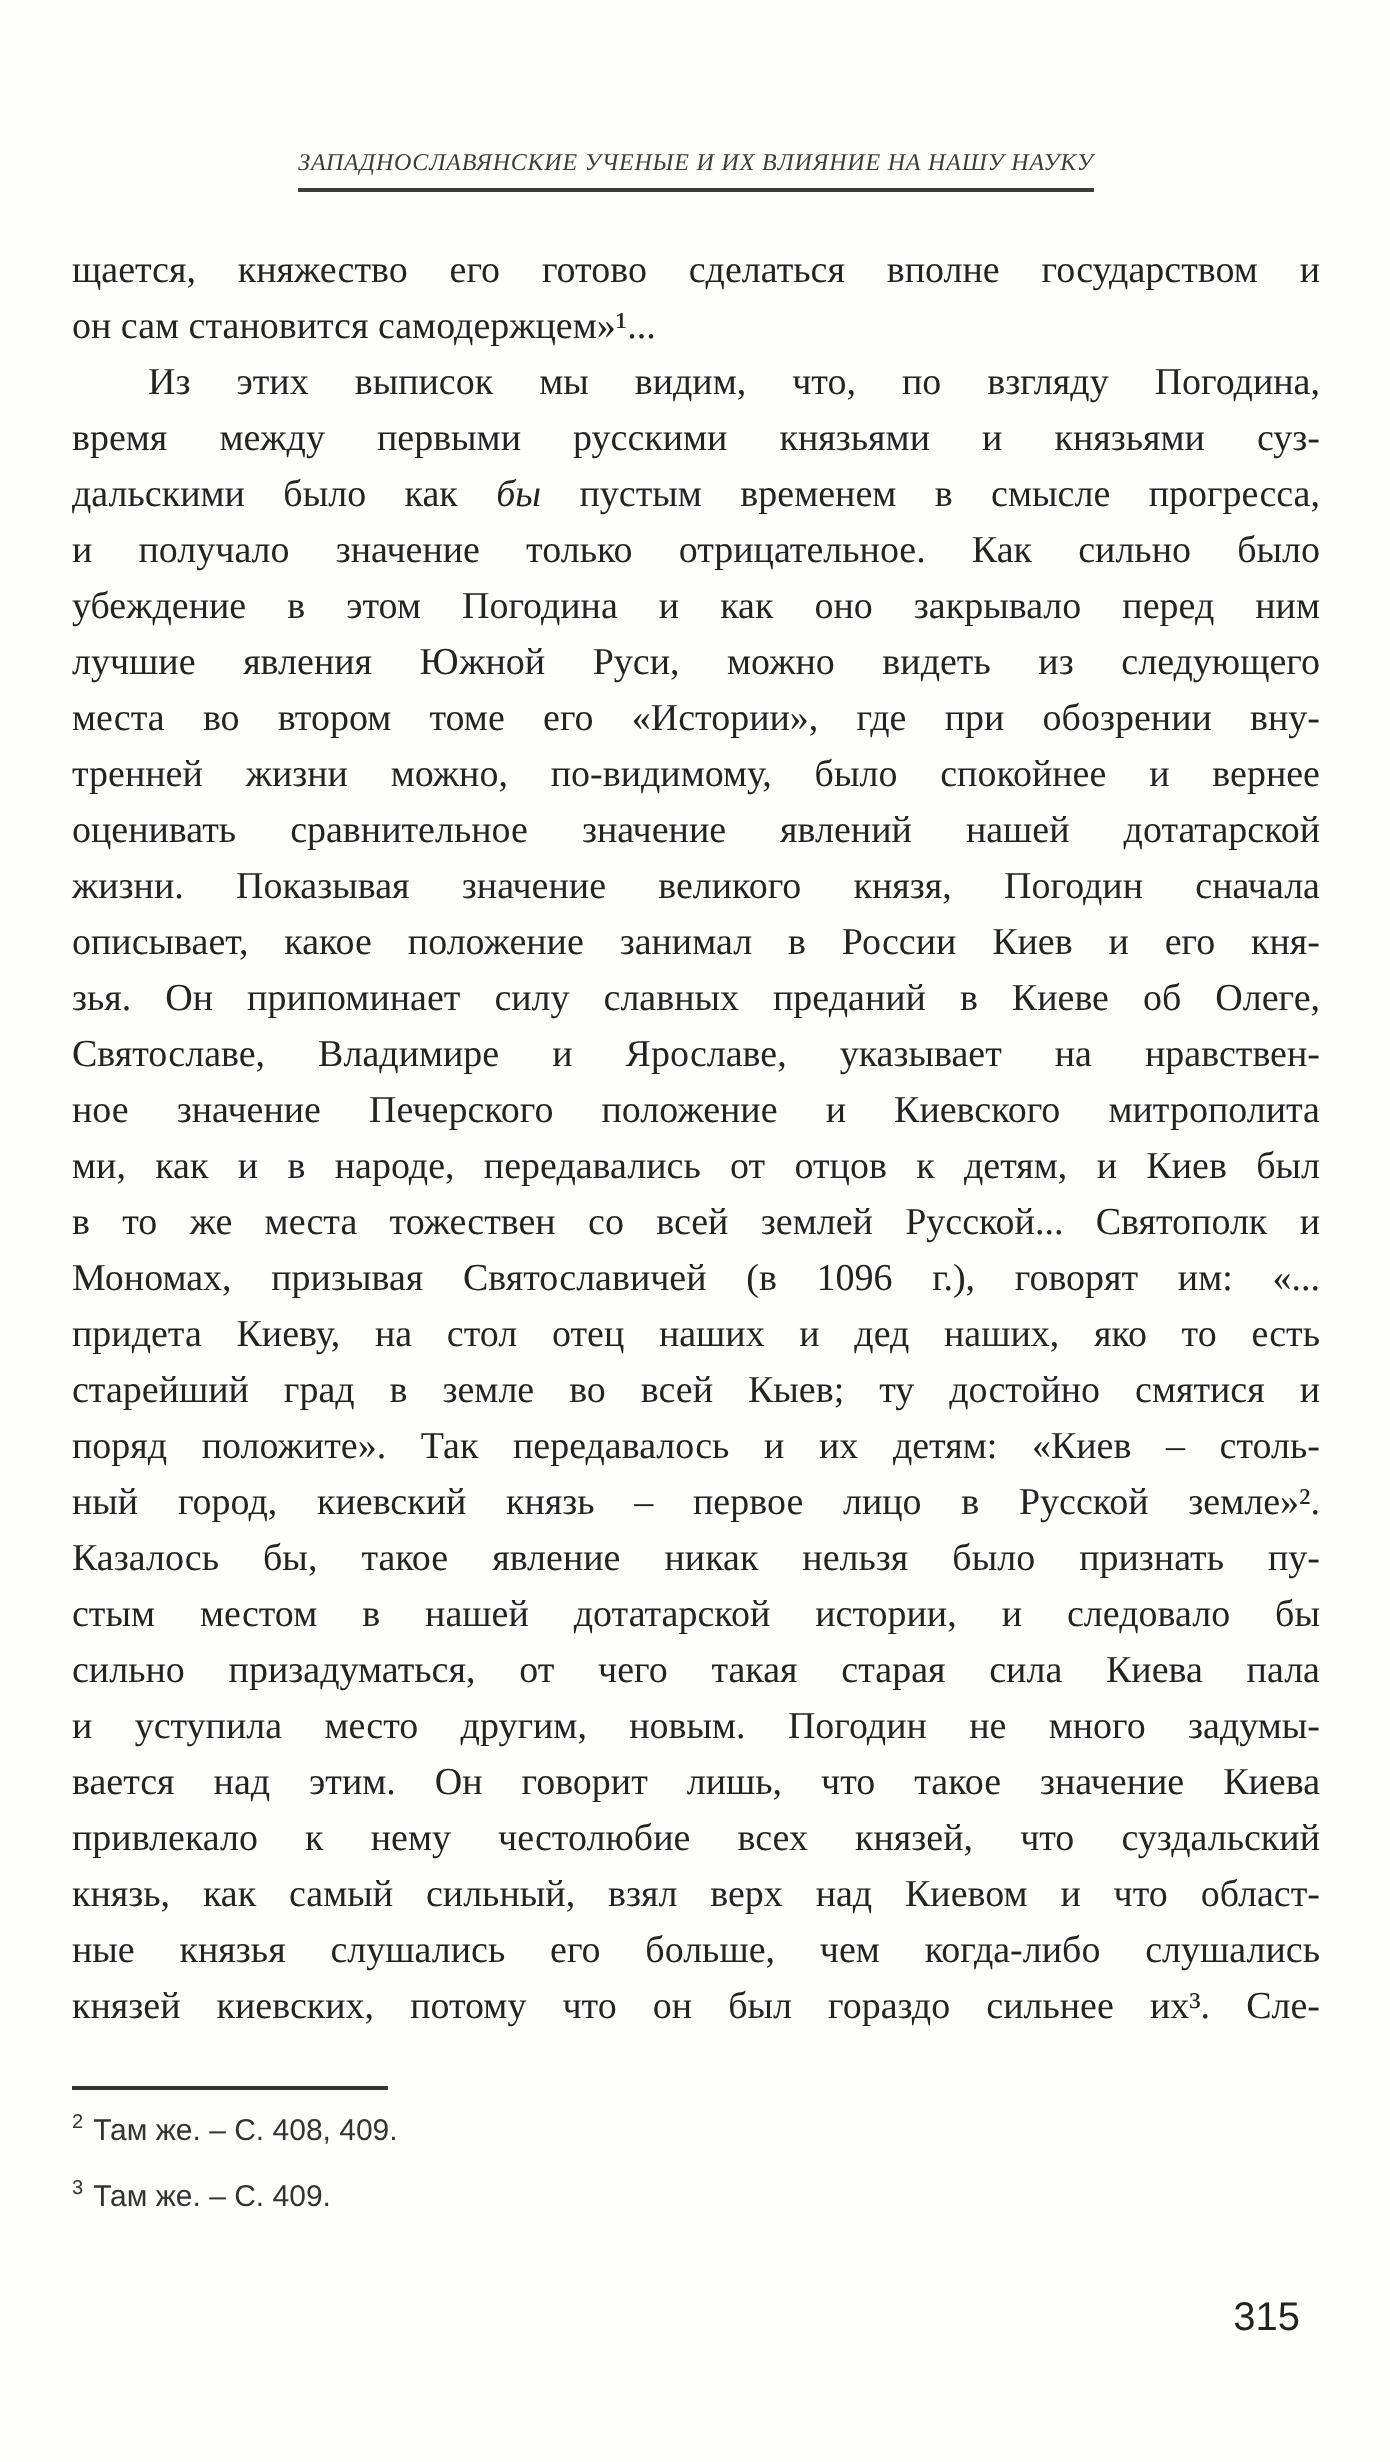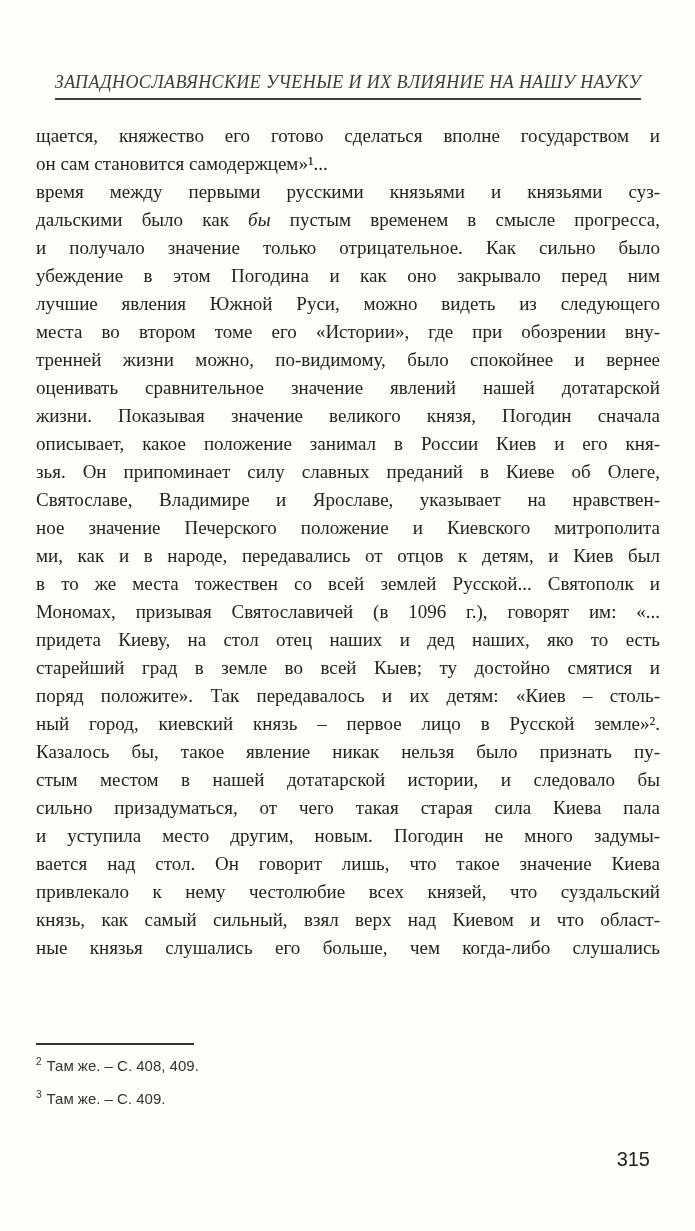--- a/index.html
+++ b/index.html
@@ -20,21 +20,21 @@
     position: absolute;
     top: 72px;
     left: 36px;
     right: 35px;
     text-align: center;
   }
   .running-header .title {
     display: inline-block;
     font-family: "Liberation Serif", serif;
     font-style: italic;
-    font-size: 18px;
+    font-size: 12px;
     letter-spacing: 0.4px;
     color: #3c3c3c;
     border-bottom: 2px solid #3c3c3c;
     padding-bottom: 5px;
     white-space: nowrap;
   }
   .body-text {
     position: absolute;
     top: 122px;
     left: 36px;
@@ -95,20 +95,21 @@
 
 <div class="page">
 
   <div class="running-header">
     <span class="title">ЗАПАДНОСЛАВЯНСКИЕ УЧЕНЫЕ И ИХ ВЛИЯНИЕ НА НАШУ НАУКУ</span>
   </div>
 
   <div class="body-text">
     <div class="line">щается, княжество его готово сделаться вполне государством и</div>
     <div class="line par-end">он сам становится самодержцем»¹...</div>
+    <div class="line indent">Из этих выписок мы видим, что, по взгляду Погодина,</div>
     <div class="line">время между первыми русскими князьями и князьями суз-</div>
     <div class="line"><span>дальскими было как </span><em>бы</em><span> пустым временем в смысле прогресса,</span></div>
     <div class="line">и получало значение только отрицательное. Как сильно было</div>
     <div class="line">убеждение в этом Погодина и как оно закрывало перед ним</div>
     <div class="line">лучшие явления Южной Руси, можно видеть из следующего</div>
     <div class="line">места во втором томе его «Истории», где при обозрении вну-</div>
     <div class="line">тренней жизни можно, по-видимому, было спокойнее и вернее</div>
     <div class="line">оценивать сравнительное значение явлений нашей дотатарской</div>
     <div class="line">жизни. Показывая значение великого князя, Погодин сначала</div>
     <div class="line">описывает, какое положение занимал в России Киев и его кня-</div>
@@ -119,24 +120,25 @@
     <div class="line">в то же места тожествен со всей землей Русской... Святополк и</div>
     <div class="line">Мономах, призывая Святославичей (в 1096 г.), говорят им: «...</div>
     <div class="line">придета Киеву, на стол отец наших и дед наших, яко то есть</div>
     <div class="line">старейший град в земле во всей Кыев; ту достойно смятися и</div>
     <div class="line">поряд положите». Так передавалось и их детям: «Киев – столь-</div>
     <div class="line">ный город, киевский князь – первое лицо в Русской земле»².</div>
     <div class="line">Казалось бы, такое явление никак нельзя было признать пу-</div>
     <div class="line">стым местом в нашей дотатарской истории, и следовало бы</div>
     <div class="line">сильно призадуматься, от чего такая старая сила Киева пала</div>
     <div class="line">и уступила место другим, новым. Погодин не много задумы-</div>
-    <div class="line">вается над стол. Он говорит лишь, что такое значение Киева</div>
+    <div class="line">вается над этим. Он говорит лишь, что такое значение Киева</div>
     <div class="line">привлекало к нему честолюбие всех князей, что суздальский</div>
     <div class="line">князь, как самый сильный, взял верх над Киевом и что област-</div>
     <div class="line">ные князья слушались его больше, чем когда-либо слушались</div>
+    <div class="line">князей киевских, потому что он был гораздо сильнее их³. Сле-</div>
   </div>
 
   <div class="footnote-separator"></div>
 
   <div class="footnotes">
     <div class="footnote"><sup>2</sup><span>Там же. – С. 408, 409.</span></div>
     <div class="footnote"><sup>3</sup><span>Там же. – С. 409.</span></div>
   </div>
 
   <div class="page-number">315</div>

